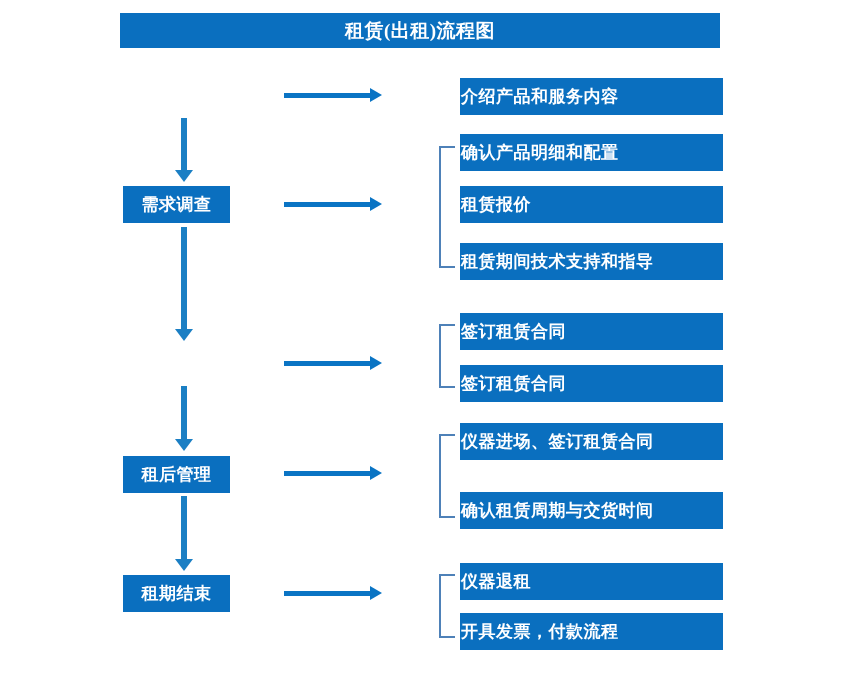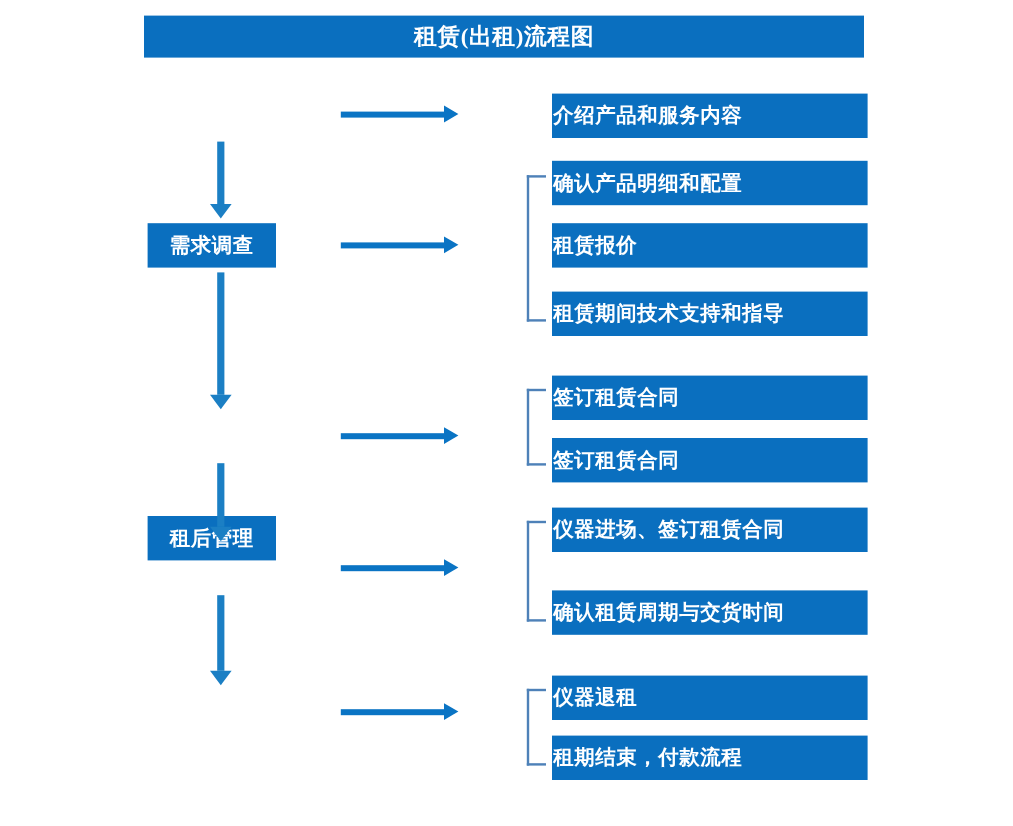--- a/index.html
+++ b/index.html
@@ -133,22 +133,23 @@
 <body>
 
 <div id="canvas">
 
   <div class="title-bar">租赁(出租)流程图</div>
 
 
   <div class="node left" style="top:186px;text-align:center;">需求调查</div>
 
 
-  <div class="node left" style="top:430px;font-family:Liberation Serif, serif;">租后管理</div>
-
+  <div class="node left" style="top:456px;font-family:Liberation Serif, serif;">租后管理</div>
+
+  <div class="node left" style="top:575px;">租期结束</div>
 
   <div class="arrow-v" style="top:118px; height:64px;">
     <div class="shaft" style="height:52px;"></div>
     <div class="head"></div>
   </div>
 
   <div class="arrow-v" style="top:227px; height:114px;">
     <div class="shaft" style="height:102px;"></div>
     <div class="head"></div>
   </div>
@@ -207,15 +208,15 @@
   <div class="node right" style="top:313px;">签订租赁合同</div>
 
   <div class="node right" style="top:365px;">签订租赁合同</div>
 
   <div class="node right" style="top:423px;">仪器进场、签订租赁合同</div>
 
   <div class="node right" style="top:492px;">确认租赁周期与交货时间</div>
 
   <div class="node right" style="top:563px;">仪器退租</div>
 
-  <div class="node right" style="top:613px;">租期结束，付款流程</div>
+  <div class="node right" style="top:613px;">开具发票，付款流程</div>
 
 </div>
 
 </body></html>

